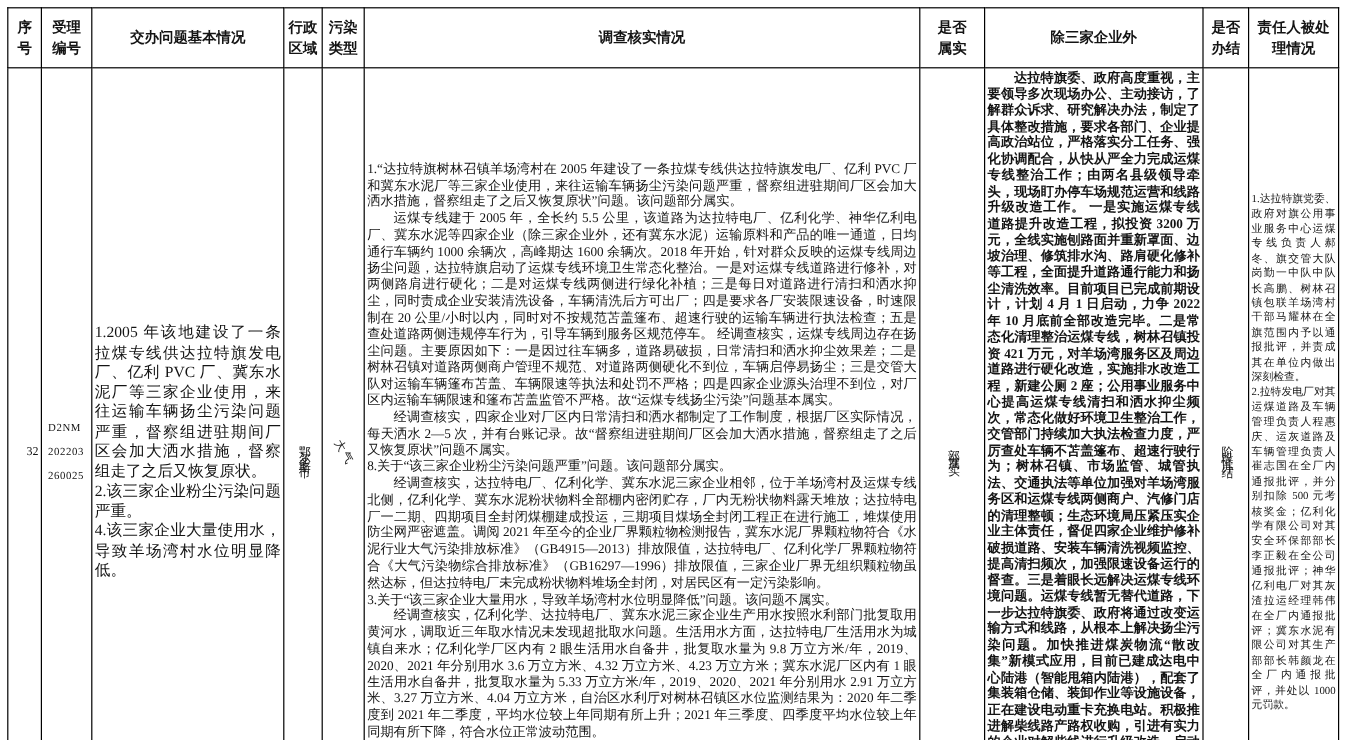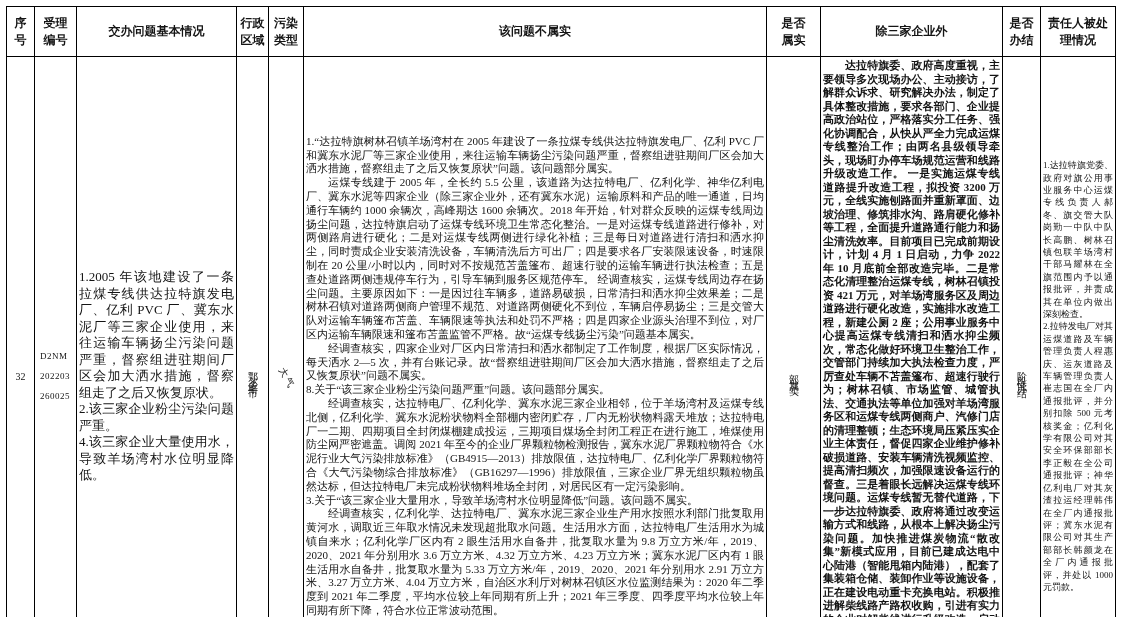--- a/index.html
+++ b/index.html
@@ -3,21 +3,21 @@
 <meta charset="utf-8">
 <style>
   html,body{margin:0;padding:0;background:#ffffff;width:1121px;height:617px;overflow:hidden;}
   body{font-family:"Liberation Serif","DejaVu Serif",serif;color:#141414;}
   .page{position:absolute;left:0;top:0;width:1121px;height:617px;background:#ffffff;}
   table.grid{border-collapse:collapse;table-layout:fixed;width:1109px;height:605px;margin:6px;}
   table.grid th,table.grid td{border:1px solid #000;vertical-align:middle;padding:2px;overflow:hidden;background:#fff;}
   th{font-weight:bold;font-size:12px;line-height:1.35;text-align:center;white-space:pre-line;padding:2px 1px;}
   thead tr{height:50px;}
   tbody tr{height:555px;}
-  .serial{font-size:10px;text-align:center;display:block;}
+  .serial{font-size:10px;text-align:right;display:block;}
   .caseno{font-size:9px;letter-spacing:.5px;line-height:20px;word-break:break-all;display:block;text-align:left;padding:0 3px;}
   td.c-problem{padding:6px 8px;}
   td.c-problem p{margin:0;font-size:13px;line-height:16.5px;text-align:justify;}
   td.c-invest{padding:6px 10px;}
   td.c-invest p{margin:0;font-size:11px;line-height:13.8px;text-align:justify;}
   td.c-handle{padding:6px 8px;}
   td.c-handle p{margin:0;font-size:11px;line-height:13.5px;text-align:justify;font-weight:bold;}
   td.c-resp{padding:4px 5px;font-family:Liberation Serif, serif;}
   td.c-resp p{margin:0;font-size:9px;line-height:12.4px;text-align:justify;}
   p.indent{text-indent:2em;}
@@ -46,21 +46,21 @@
       <tr>
         <th>序
 号</th>
         <th>受理
 编号</th>
         <th>交办问题基本情况</th>
         <th>行政
 区域</th>
         <th>污染
 类型</th>
-        <th>该问题不属实</th>
+        <th>调查核实情况</th>
         <th>是否
 属实</th>
         <th>除三家企业外</th>
         <th>是否
 办结</th>
         <th>责任人被处
 理情况</th>
       </tr>
     </thead>
     <tbody>

